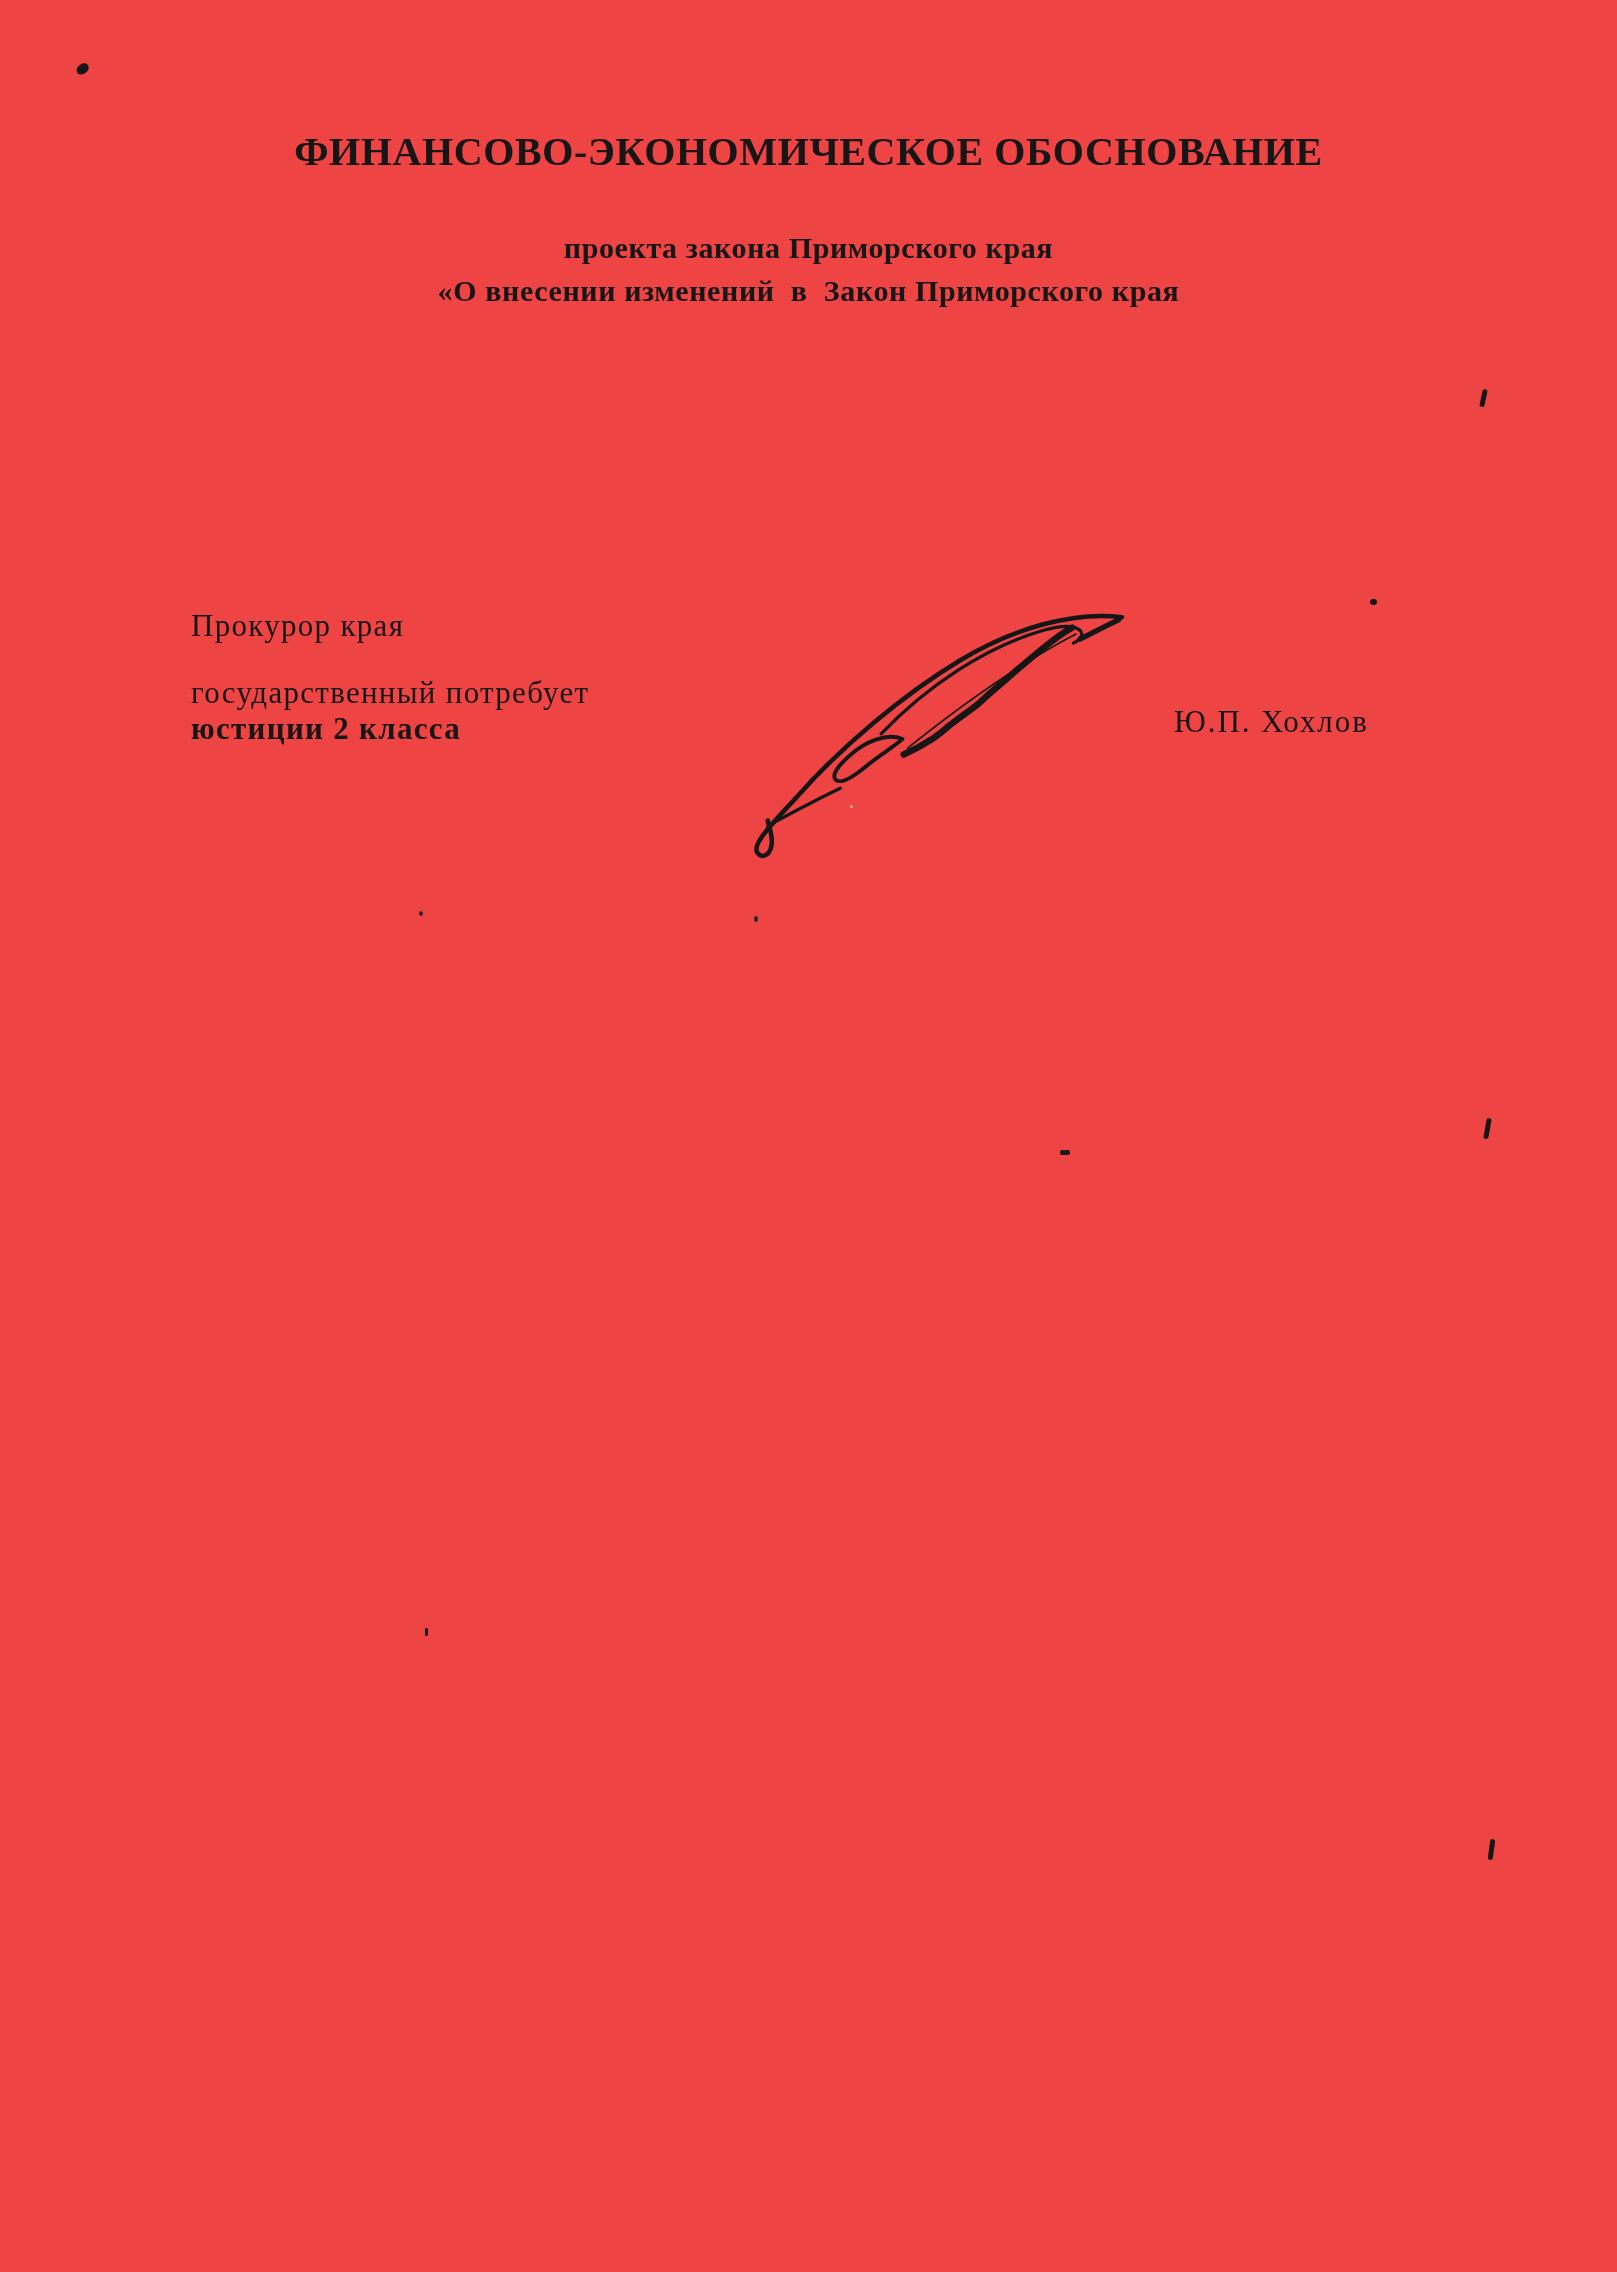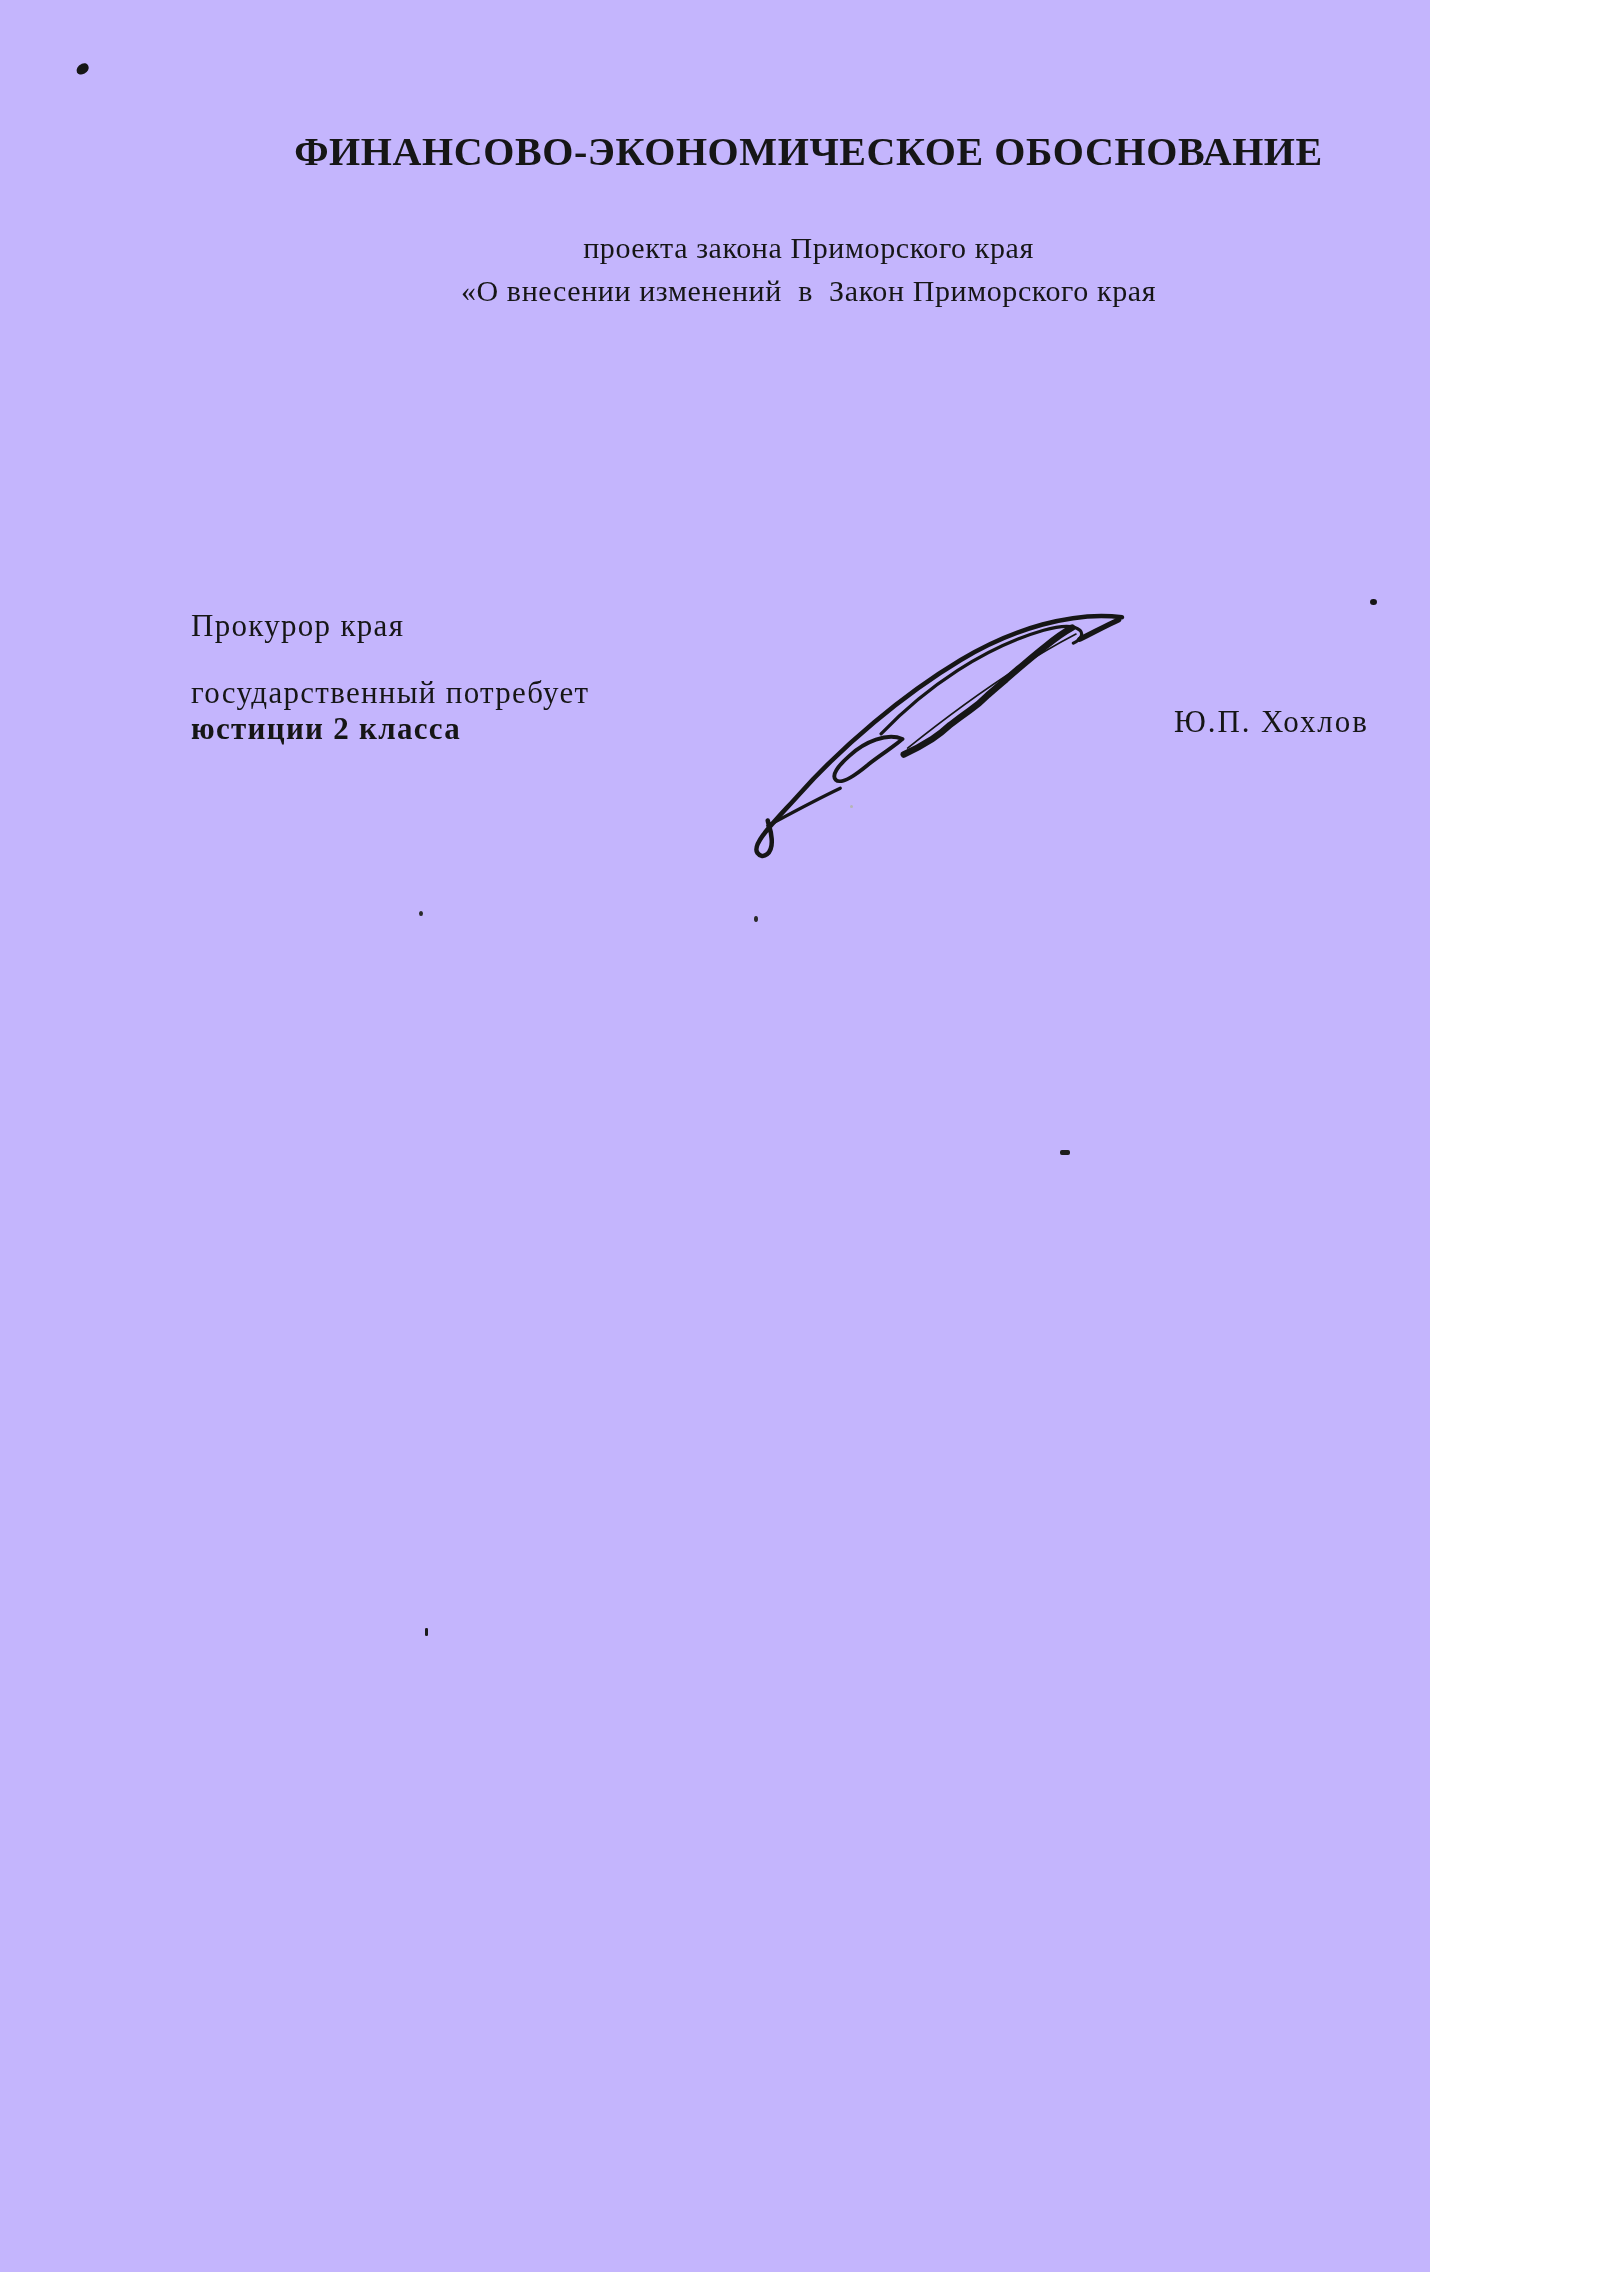--- a/index.html
+++ b/index.html
@@ -2,23 +2,23 @@
 <html lang="ru" style="font-size:10.4px"><head>
 <meta charset="utf-8">
 <style>
   html, body {
     margin: 0;
     padding: 0;
     background: #ffffff;
   }
   .page {
     position: relative;
-    width: 1430px;
+    width: 1617px;
     height: 2273px;
-    background: #c4b5fd;
+    background: #ef4444;
     color: #161616;
     font-family: "Liberation Serif", "DejaVu Serif", serif;
     overflow: hidden;
   }
 
   
   .doc-title {
     position: absolute;
     left: 176px;
     top: 128px;
@@ -35,21 +35,21 @@
   .doc-subtitle {
     position: absolute;
     left: 176px;
     top: 226px;
     width: 1265px;
     text-align: center;
     font-size: 30px;
     letter-spacing: 0.6px;
     line-height: 43px;
   }
-  .doc-subtitle .sub-line { white-space: pre; }
+  .doc-subtitle .sub-line { white-space: pre; font-weight: bold; }
 
   
   .body-par {
     position: absolute;
     left: 188px;
     top: 391px;
     width: 1264px;
     font-size: 29px;
     line-height: 47px;
     letter-spacing: 0.3px;

